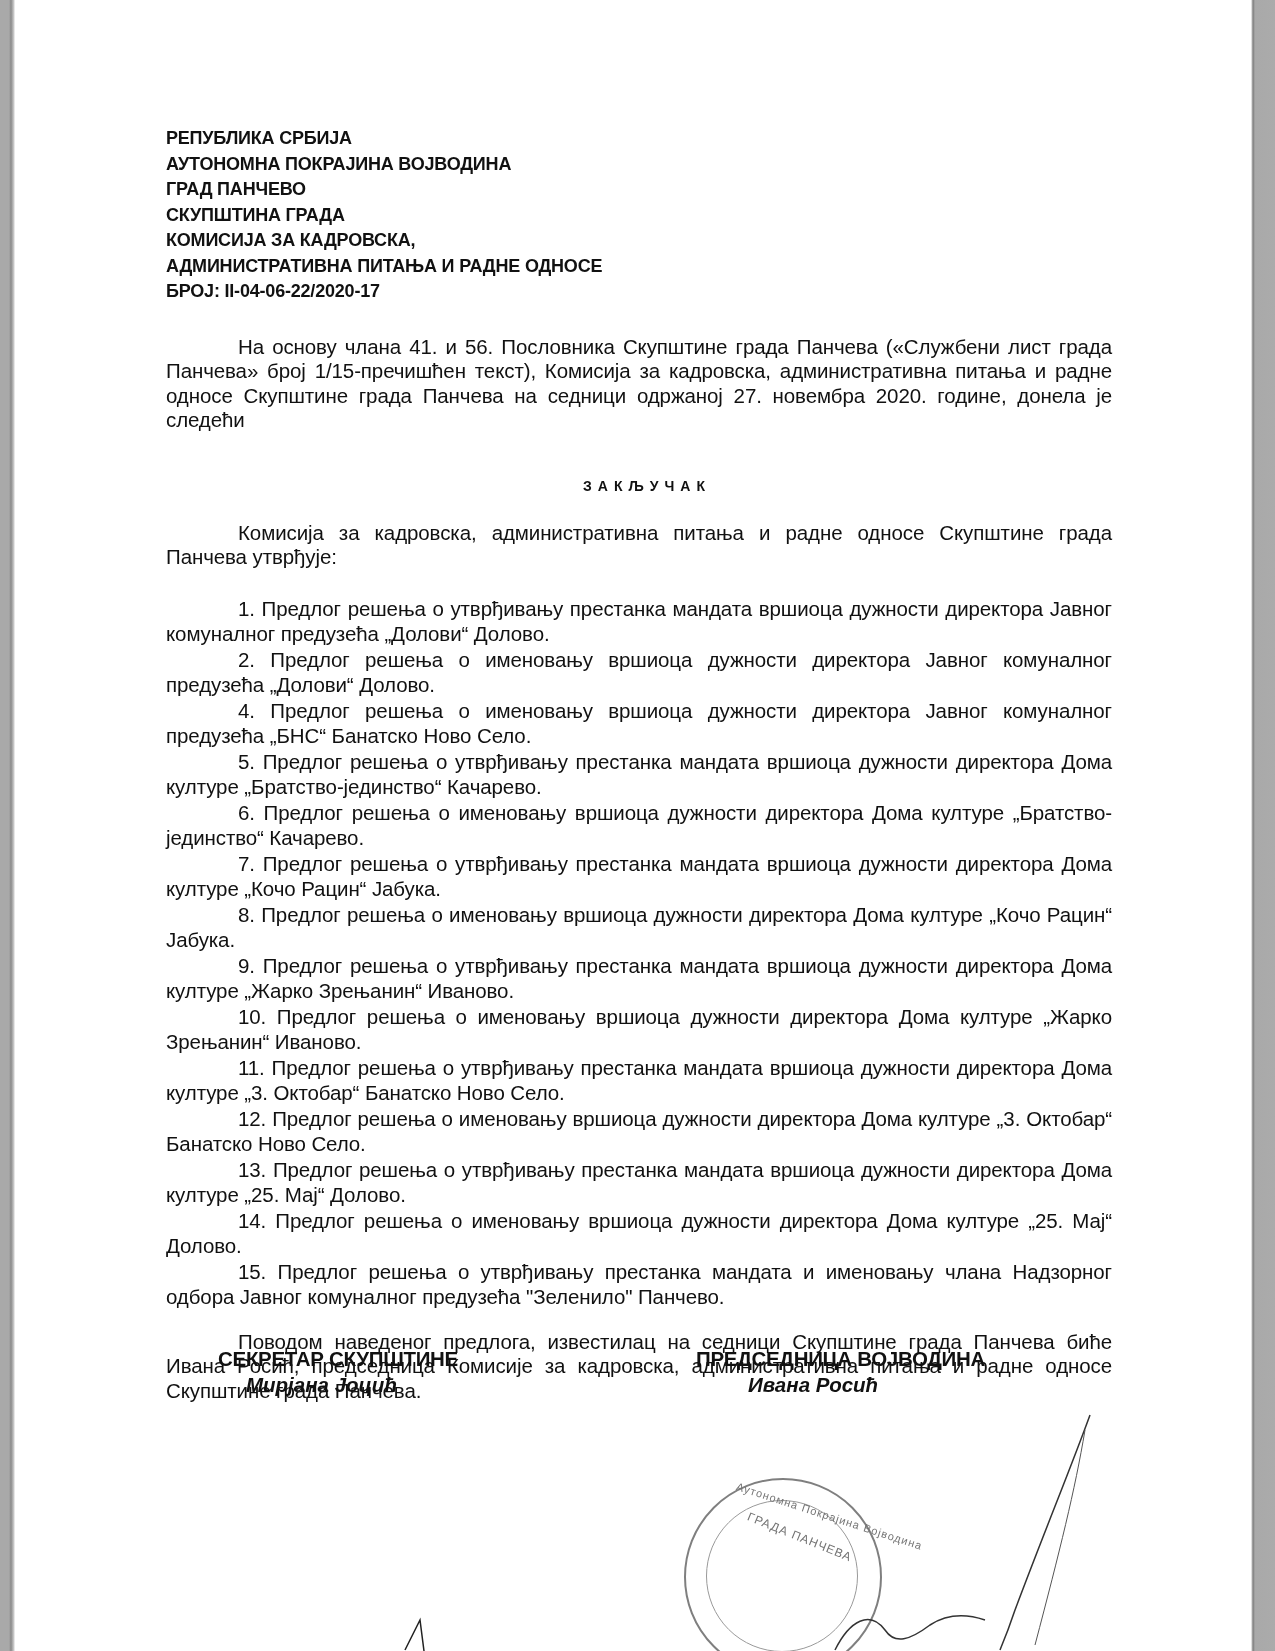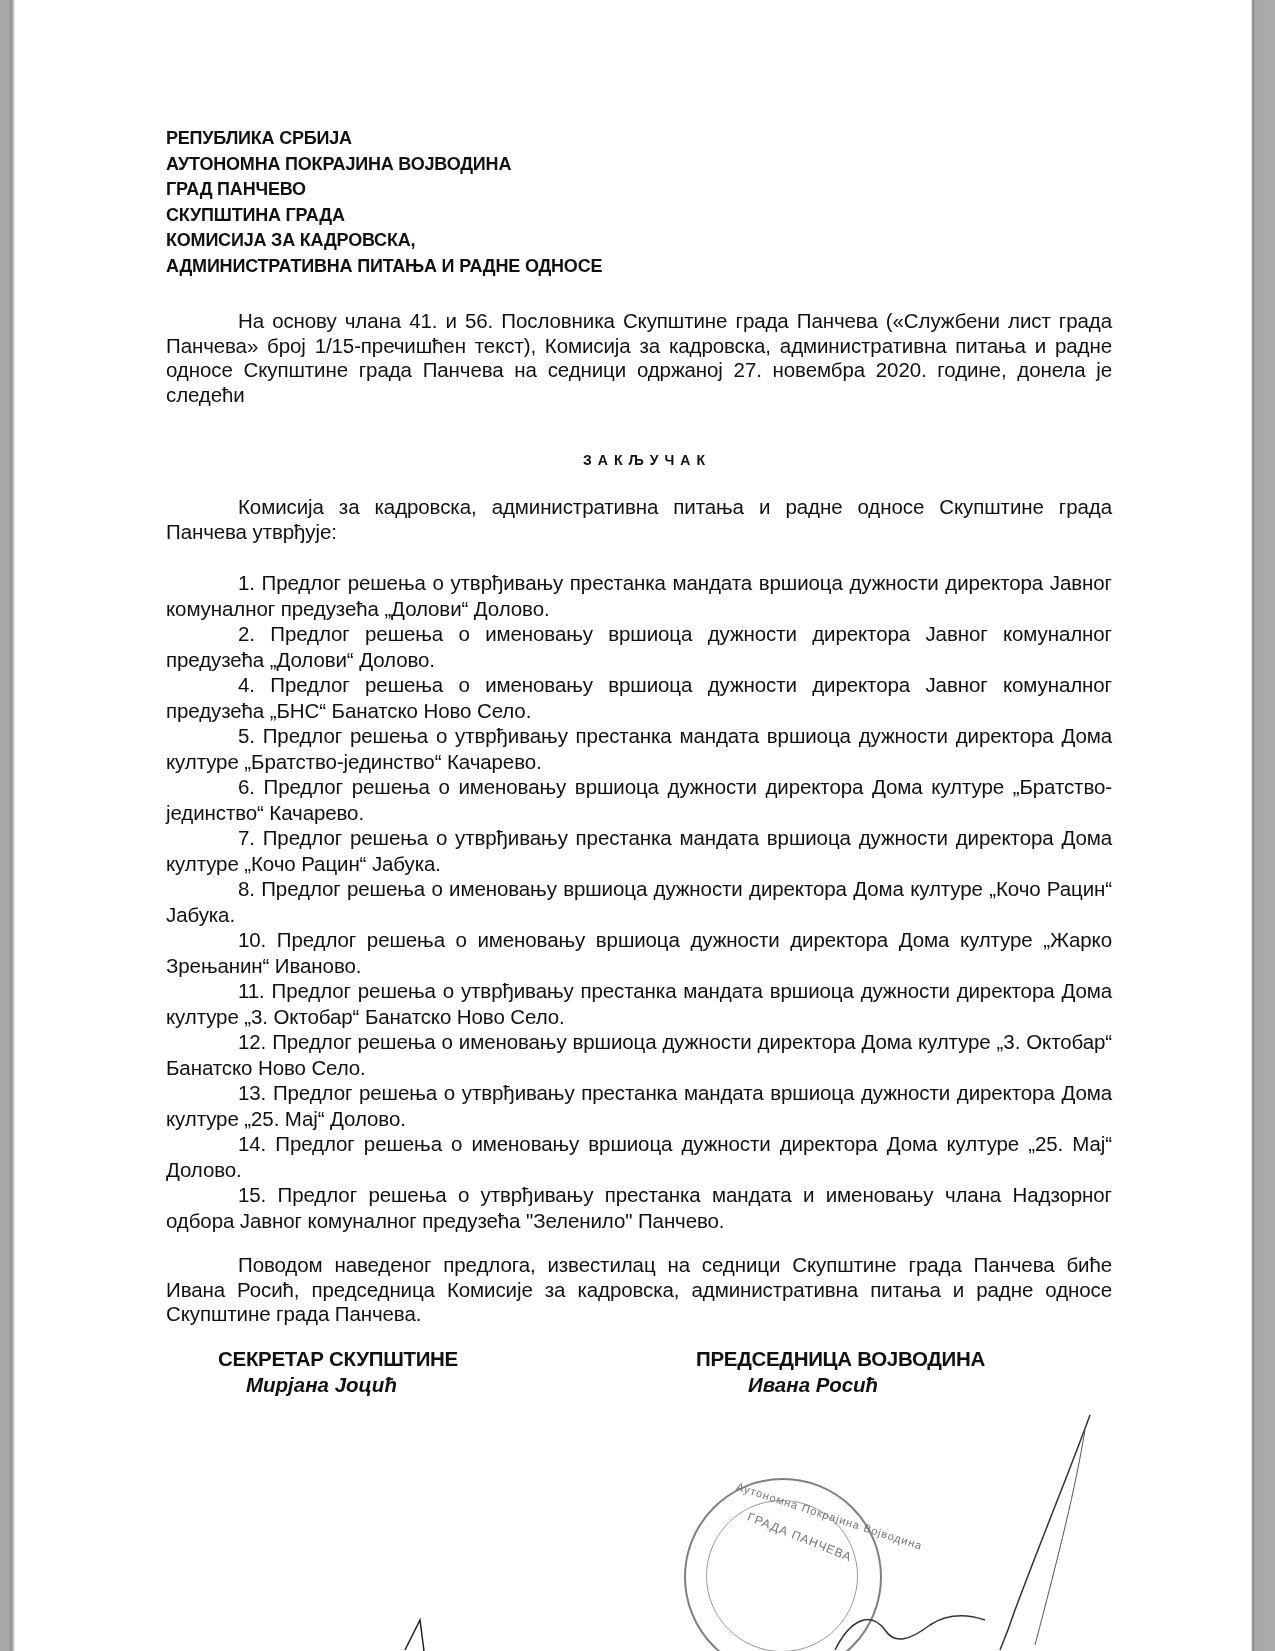--- a/index.html
+++ b/index.html
@@ -165,36 +165,38 @@
 
 <div class="page">
 
   <div class="header-block">
     <span class="header-line">РЕПУБЛИКА СРБИЈА</span>
     <span class="header-line">АУТОНОМНА ПОКРАЈИНА ВОЈВОДИНА</span>
     <span class="header-line">ГРАД ПАНЧЕВО</span>
     <span class="header-line">СКУПШТИНА ГРАДА</span>
     <span class="header-line">КОМИСИЈА ЗА КАДРОВСКА,</span>
     <span class="header-line">АДМИНИСТРАТИВНА ПИТАЊА И РАДНЕ ОДНОСЕ</span>
+    <span class="header-line">БРОЈ: II-04-06-22/2020-17</span>
   </div>
 
   <p class="para intro">На основу члана 41. и 56. Пословника Скупштине града Панчева («Службени лист града Панчева» број 1/15-пречишћен текст), Комисија за кадровска, административна питања и радне односе Скупштине града Панчева на седници одржаној 27. новембра 2020. године, донела је следећи</p>
 
   <div class="title">ЗАКЉУЧАК</div>
 
   <p class="para finding">Комисија за кадровска, административна питања и радне односе Скупштине града Панчева утврђује:</p>
 
   <ol class="items">
     <li class="item">1. Предлог решења о утврђивању престанка мандата вршиоца дужности директора Јавног комуналног предузећа „Долови“ Долово.</li>
     <li class="item">2. Предлог решења о именовању вршиоца дужности директора Јавног комуналног предузећа „Долови“ Долово.</li>
     <li class="item">4.  Предлог решења о именовању вршиоца дужности директора Јавног комуналног предузећа „БНС“ Банатско Ново Село.</li>
     <li class="item">5. Предлог решења о утврђивању престанка мандата вршиоца дужности директора Дома културе  „Братство-јединство“ Качарево.</li>
     <li class="item">6. Предлог решења о именовању вршиоца дужности директора Дома културе „Братство-јединство“ Качарево.</li>
     <li class="item">7. Предлог решења о утврђивању престанка мандата вршиоца дужности директора Дома културе  „Кочо Рацин“ Јабука.</li>
     <li class="item">8. Предлог решења о именовању вршиоца дужности директора Дома културе „Кочо Рацин“ Јабука.</li>
+    <li class="item">9. Предлог решења о утврђивању престанка мандата вршиоца дужности директора Дома културе  „Жарко Зрењанин“ Иваново.</li>
     <li class="item">10. Предлог решења о именовању вршиоца дужности директора Дома културе „Жарко Зрењанин“ Иваново.</li>
     <li class="item">11. Предлог решења о утврђивању престанка мандата вршиоца дужности директора Дома културе  „3. Октобар“ Банатско Ново Село.</li>
     <li class="item">12. Предлог решења о именовању вршиоца дужности директора Дома културе „3. Октобар“ Банатско Ново Село.</li>
     <li class="item">13. Предлог решења о утврђивању престанка мандата вршиоца дужности директора Дома културе  „25. Мај“ Долово.</li>
     <li class="item">14. Предлог решења о именовању вршиоца дужности директора Дома културе „25. Мај“ Долово.</li>
     <li class="item">15. Предлог решења о  утврђивању престанка мандата и именовању члана Надзорног одбора Јавног комуналног предузећа  "Зеленило" Панчево.</li>
   </ol>
 
   <p class="para closing">Поводом наведеног предлога, известилац на седници Скупштине града Панчева биће Ивана Росић, председница Комисије за кадровска, административна питања и радне односе Скупштине града Панчева.</p>
 

